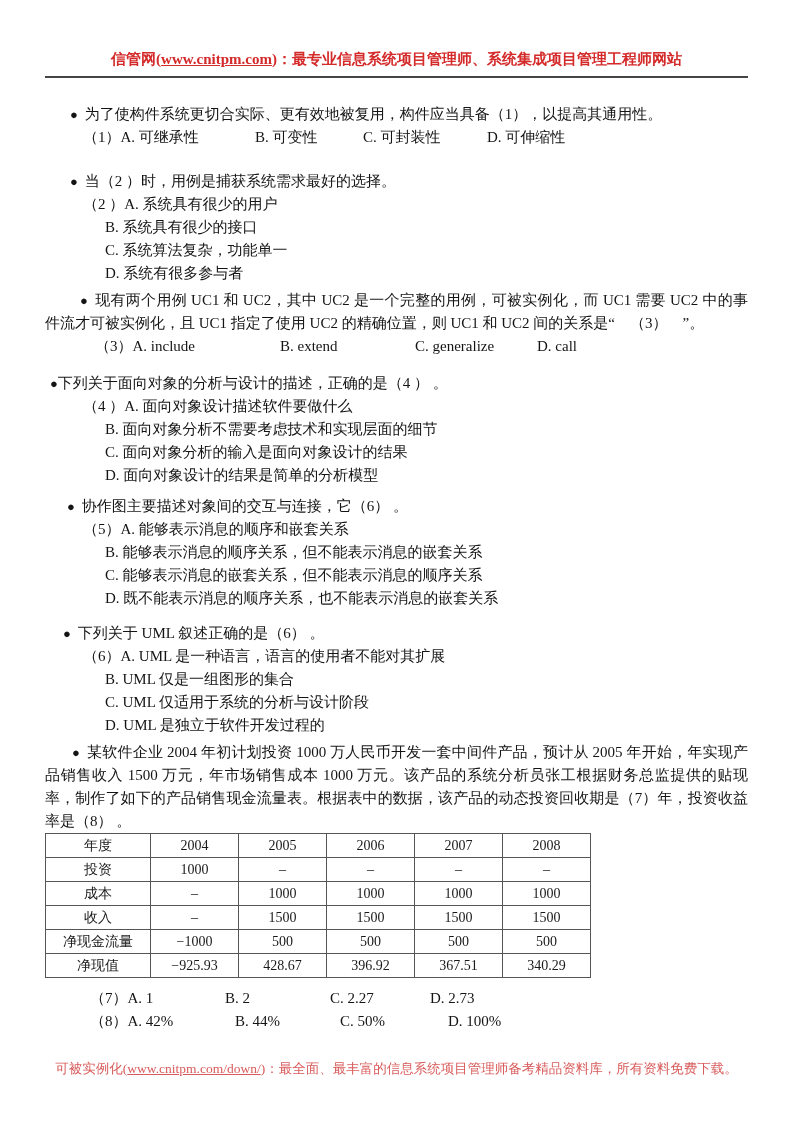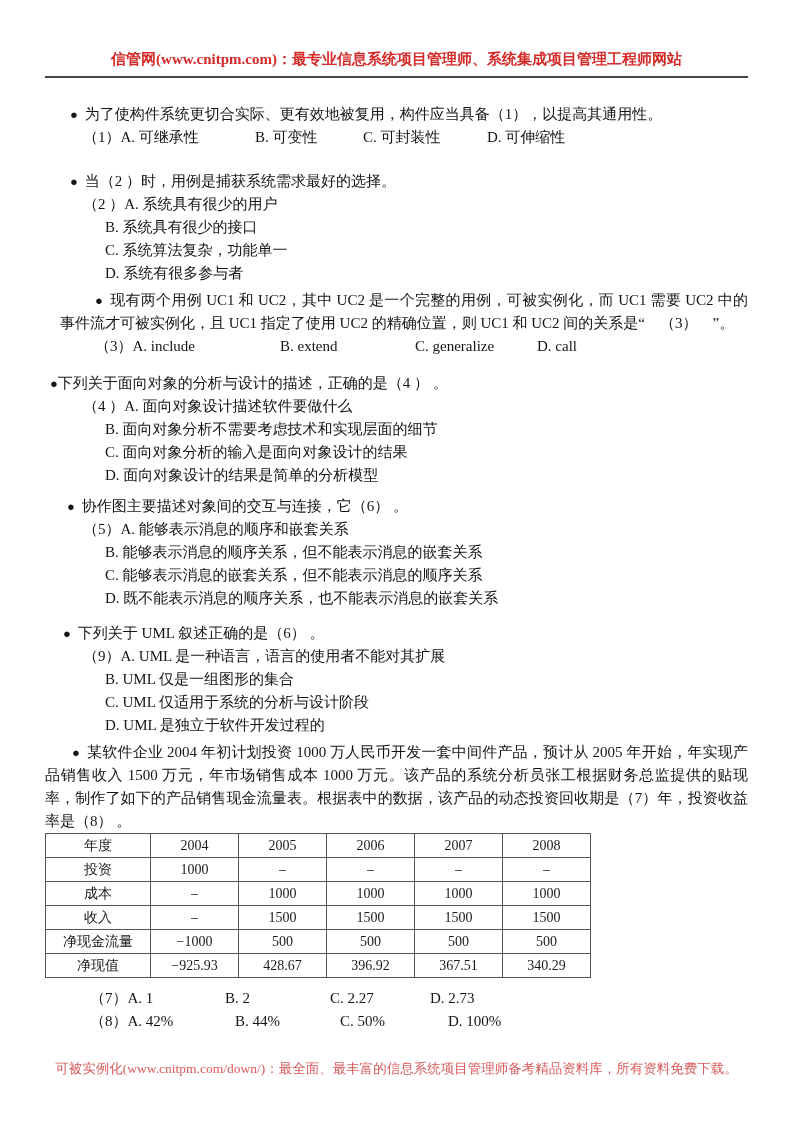--- a/index.html
+++ b/index.html
@@ -8,31 +8,31 @@
     background:#ffffff; box-sizing:border-box; padding:0 45px;
     font-family:"Liberation Serif","DejaVu Serif",serif;
     color:#141414; overflow:hidden;
   }
   
   .header {
     padding-top:48px; text-align:center; font-weight:bold;
     font-size:15px; line-height:23px; color:#d This42a2a; color:#d42a2a;
     white-space:nowrap;
   }
-  .hlink { color:inherit; cursor:pointer;margin-top:8px; }
+  .hlink { color:inherit; text-decoration:underline; cursor:pointer;margin-top:8px; }
   .rule { border:none; border-top:2px solid #454545; margin:5px 0 0 0; }
 
   
   .q { font-size:15px; line-height:23px; }
   .stem { text-align:justify; }
   .bullet::before { content:"●"; font-size:13px; }
   .bullet { margin-right:7px; }
   .q4 .bullet { margin-right:0; }
   .q1 .stem, .q2 .stem { text-indent:25px; }
-  .q3 .stem { text-indent:35px;margin-left:15px; }
+  .q3 .stem { text-indent:35px; }
   .q4 .stem { text-indent:5px; }
   .q5 .stem { text-indent:22px; }
   .q6 .stem { text-indent:18px; }
   .q7 .stem { text-indent:27px; }
 
   .q1 { margin-top:25px; }
   .q2 { margin-top:21px; }
   .q3 { margin-top:4px; }
   .q4 { margin-top:14px; }
   .q5 { margin-top:8px; }
@@ -131,21 +131,21 @@
       <div class="opt-first">（5）A.  能够表示消息的顺序和嵌套关系</div>
       <div class="opt-rest">B. 能够表示消息的顺序关系，但不能表示消息的嵌套关系</div>
       <div class="opt-rest">C. 能够表示消息的嵌套关系，但不能表示消息的顺序关系</div>
       <div class="opt-rest">D. 既不能表示消息的顺序关系，也不能表示消息的嵌套关系</div>
     </div>
   </div>
 
   <div class="q q6">
     <div class="stem"><span class="bullet"></span><span>下列关于 UML 叙述正确的是（6） 。</span></div>
     <div class="optblock">
-      <div class="opt-first">（9）A. UML 是一种语言，语言的使用者不能对其扩展</div>
+      <div class="opt-first">（6）A. UML 是一种语言，语言的使用者不能对其扩展</div>
       <div class="opt-rest">B. UML 仅是一组图形的集合</div>
       <div class="opt-rest">C. UML 仅适用于系统的分析与设计阶段</div>
       <div class="opt-rest">D. UML 是独立于软件开发过程的</div>
     </div>
   </div>
 
   <div class="q q7">
     <div class="stem"><span class="bullet"></span><span>某软件企业 2004 年初计划投资 1000 万人民币开发一套中间件产品，预计从 2005 年开始，年实现产品销售收入 1500 万元，年市场销售成本 1000 万元。该产品的系统分析员张工根据财务总监提供的贴现率，制作了如下的产品销售现金流量表。根据表中的数据，该产品的动态投资回收期是（7）年，投资收益率是（8） 。</span></div>
 
     <table class="cashflow">

